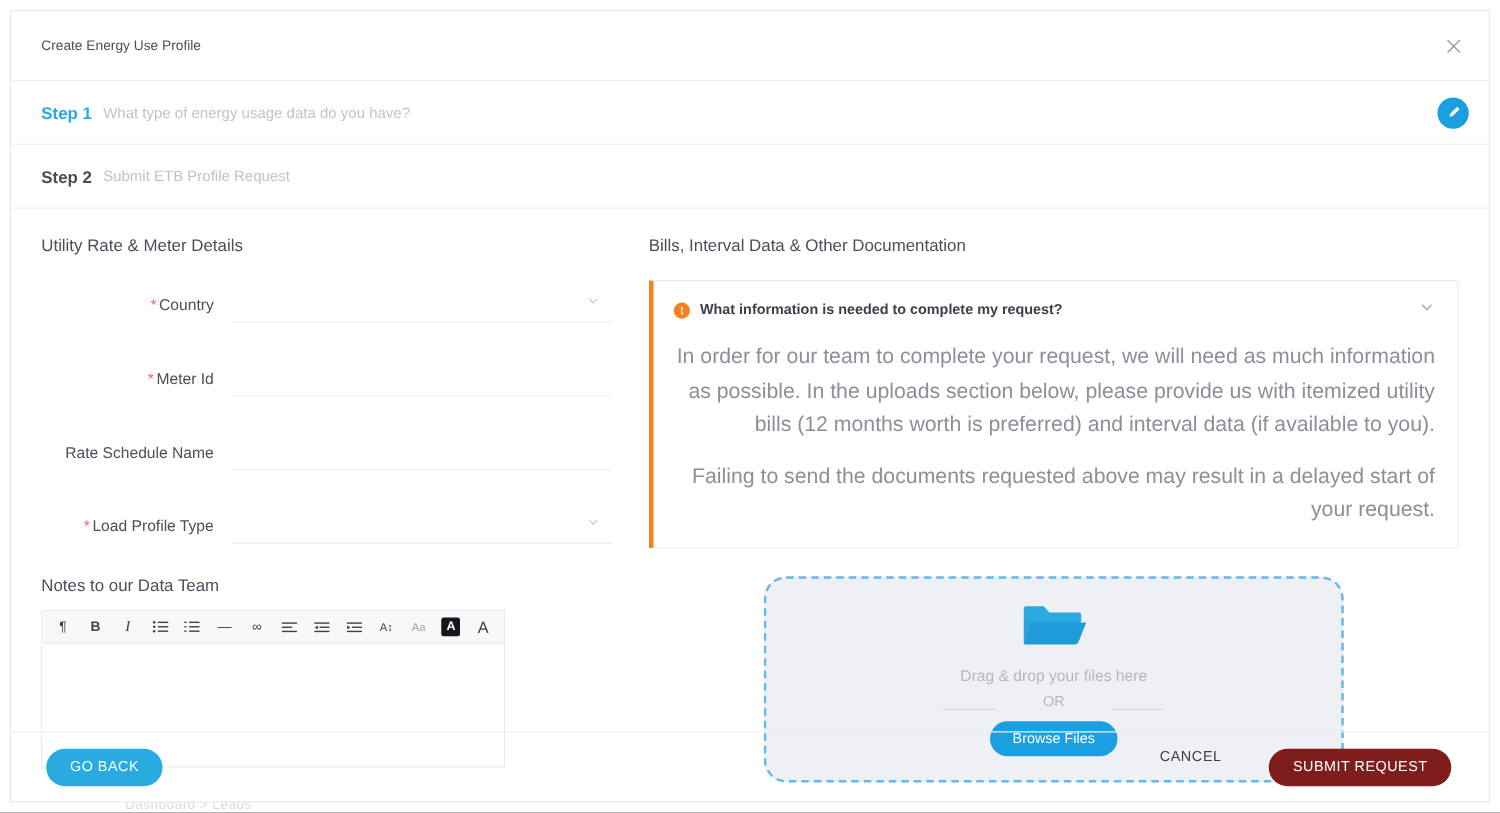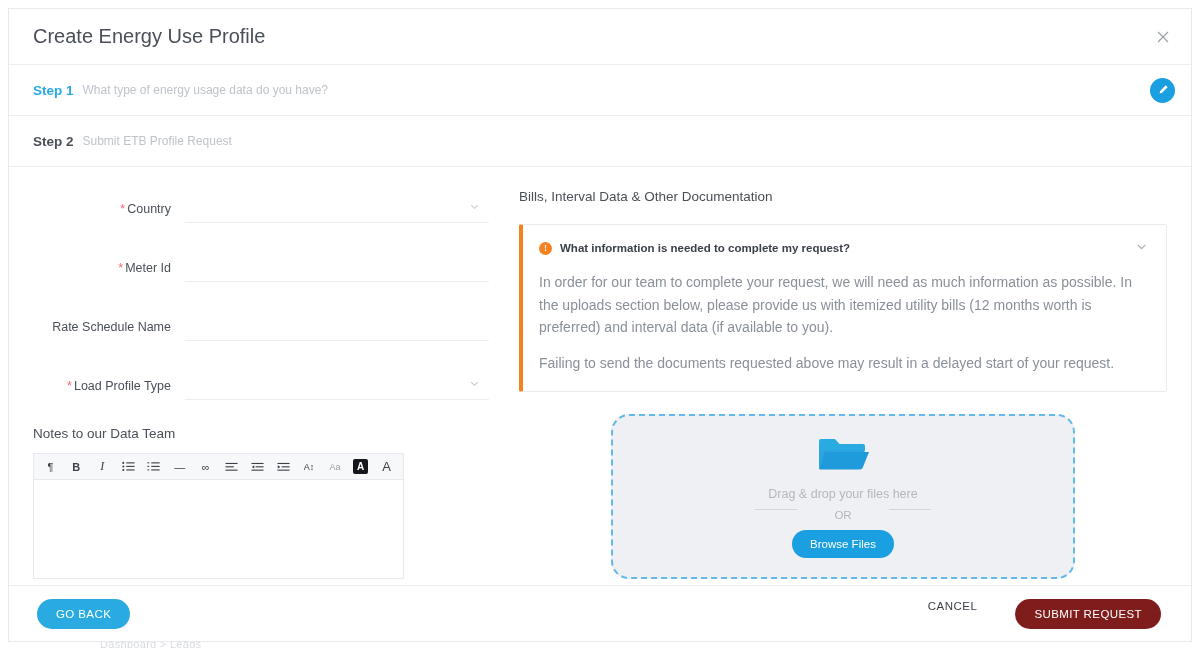--- a/index.html
+++ b/index.html
@@ -31,21 +31,21 @@
     overflow: hidden;
   }
   
   .modal-header {
     height: 56px; flex: 0 0 56px;
     display: flex; align-items: center;
     padding: 0 16px 0 16px;
     border-bottom: 1px solid #edeff2;
   }
   .modal-title {
-    font-size: 20px; color: #4a4f58; font-weight: 400;
+    font-size: 11px; color: #4a4f58; font-weight: 400;
     padding-left: 8px;
   }
   .close-icon {
     margin-left: auto; width: 24px; height: 24px;
     display: flex; align-items: center; justify-content: center;
     color: #9aa0a8; font-size: 17px; cursor: pointer;
     line-height: 1;
   }
   
   .step-row {
@@ -165,39 +165,39 @@
     font-size: 9px; font-weight: 700; line-height: 13px;
     text-align: center; flex: 0 0 13px;
     font-family: "Liberation Serif", serif;
   }
   .info-header-text {
     margin-left: 8px; font-size: 11.5px;
     font-weight: 700; color: #3c4048;
   }
   .info-chevron { margin-left: auto; color: #a9aeb5; cursor: pointer; }
   .info-p {
-    font-size: 14px; line-height: 1.62;
-    color: #8a9099; margin: 0 0 13px 0;
+    font-size: 17px; line-height: 1.62;
+    color: #8a9099; margin: 0 0 13px 0; text-align: right;
   }
   .info-p:last-child { margin-bottom: 0; }
   
   .dropzone {
     margin: 22px auto 0 auto;
     width: 464px; height: 165px;
     border: 2px dashed #62b9ec;
     border-radius: 18px;
     background: #eff0f3;
     display: flex; flex-direction: column;
     align-items: center; justify-content: center;
   }
   .dz-text {
     font-size: 12.5px; color: #b3b8bf; margin-top: 6px;
   }
   .dz-or {
-    display: flex; align-items: flex-start;
+    display: flex; align-items: flex-end;
     margin: 8px 0 9px 0; color: #b3b8bf; font-size: 11.5px; gap: 28px;
   }
   .dz-or .line {
     width: 42px; height: 1px; background: #d3d7dc; margin: 0 9px;
   }
   .browse-btn {
     background: #1a9fe0; color: #fff;
     border: none; border-radius: 14px;
     padding: 8px 18px; font-size: 11.5px;
     cursor: pointer; font-family: "Liberation Sans", sans-serif;
@@ -256,20 +256,21 @@
     </div>
 
     <div class="step-row step-2">
       <span class="step-label">Step 2</span>
       <span class="step-sub">Submit ETB Profile Request</span>
     </div>
 
     <div class="modal-body">
 
       <div class="col-left">
+        <div class="section-title">Utility Rate &amp; Meter Details</div>
 
         <div>
 
           <div class="field-row">
             <div class="field-label">
               <span class="req">*</span><span>Country</span>
             </div>
             <div class="field-control">
               <input class="field-input" readonly="" value="" style="">
               <span class="chev">

